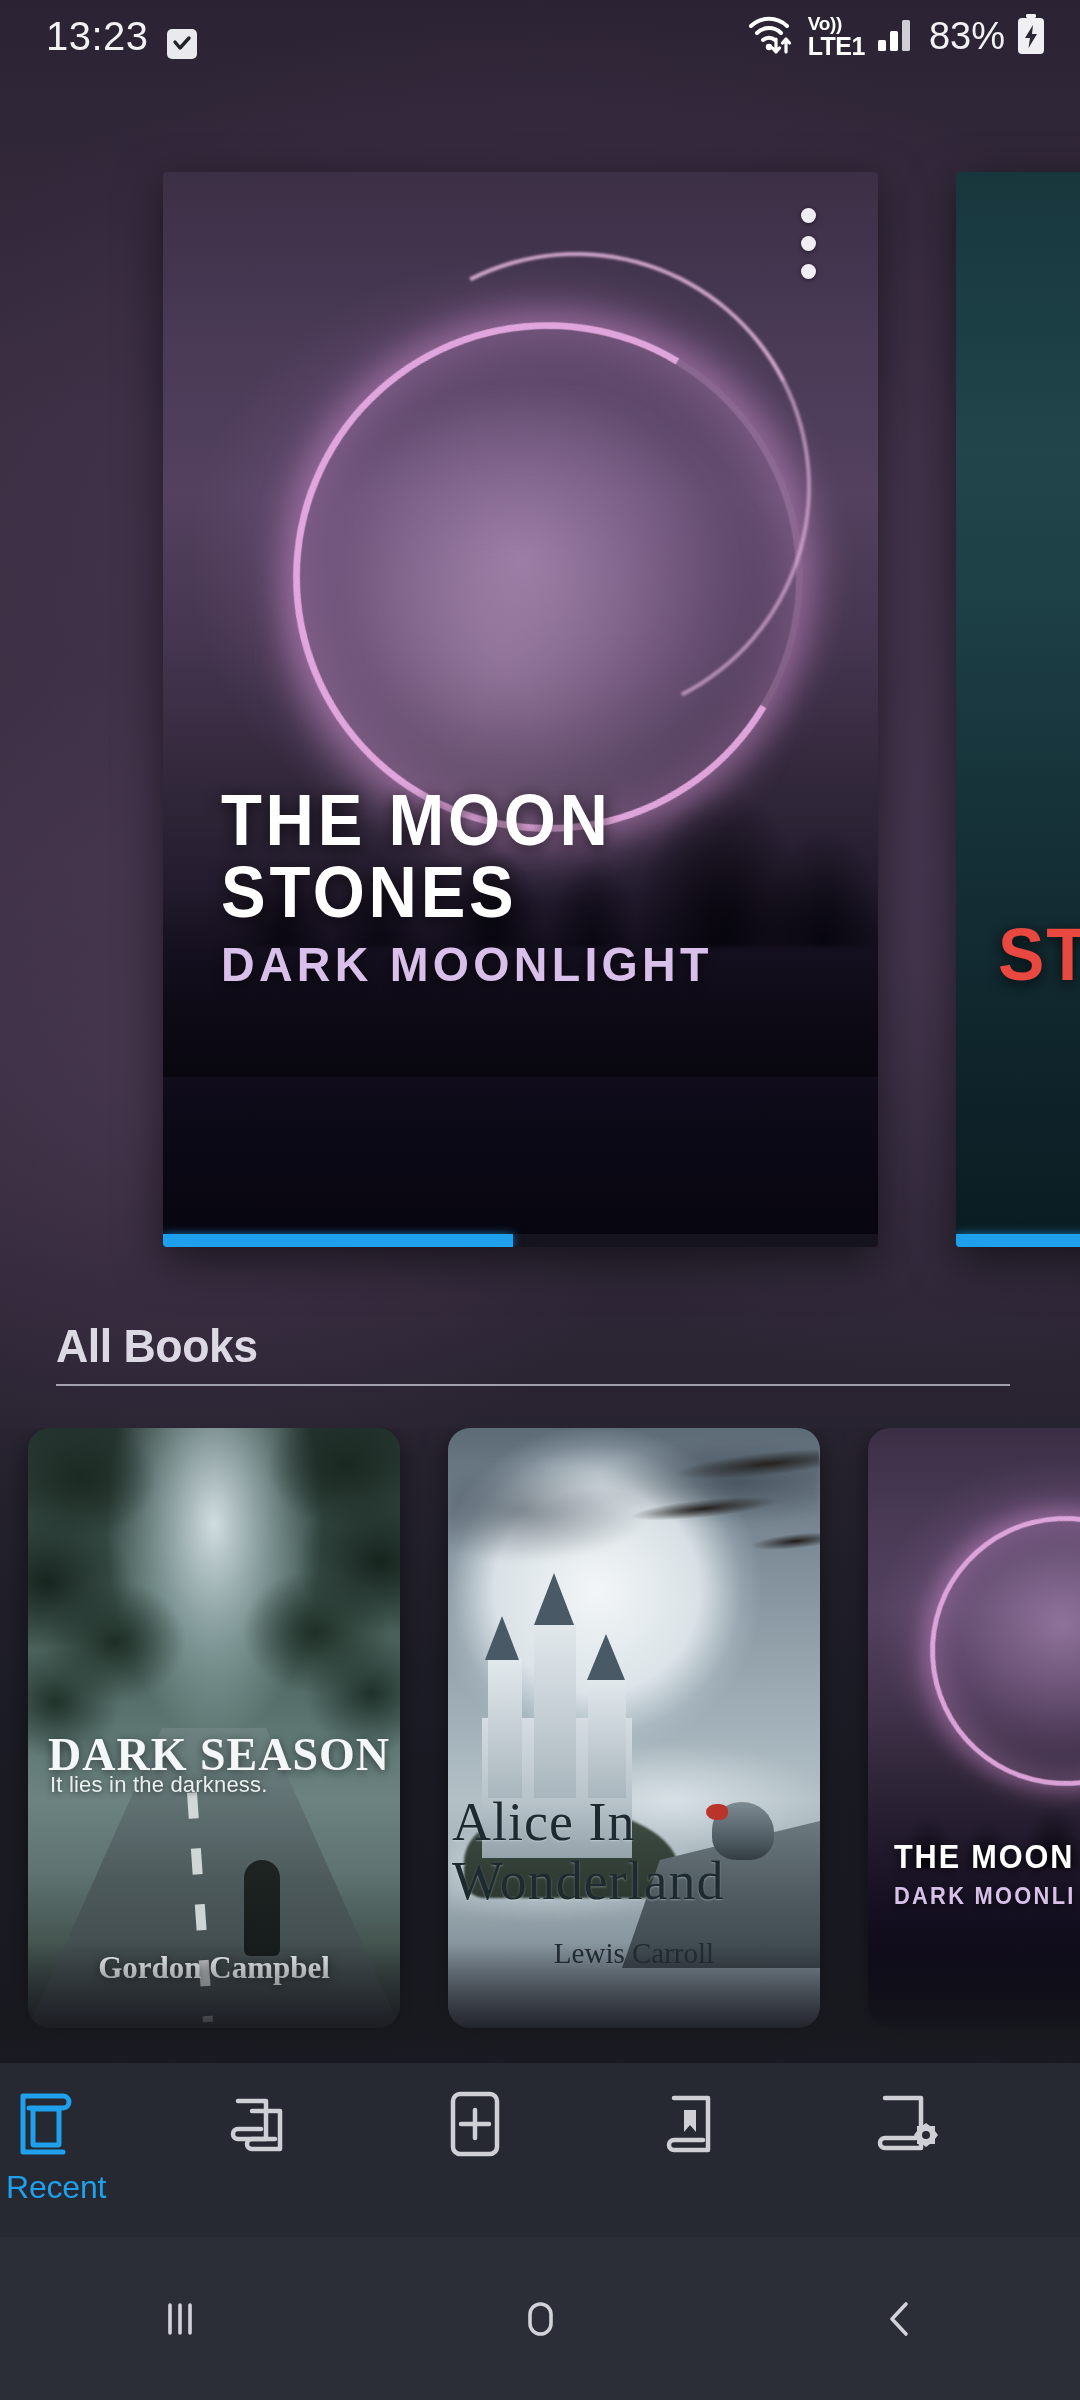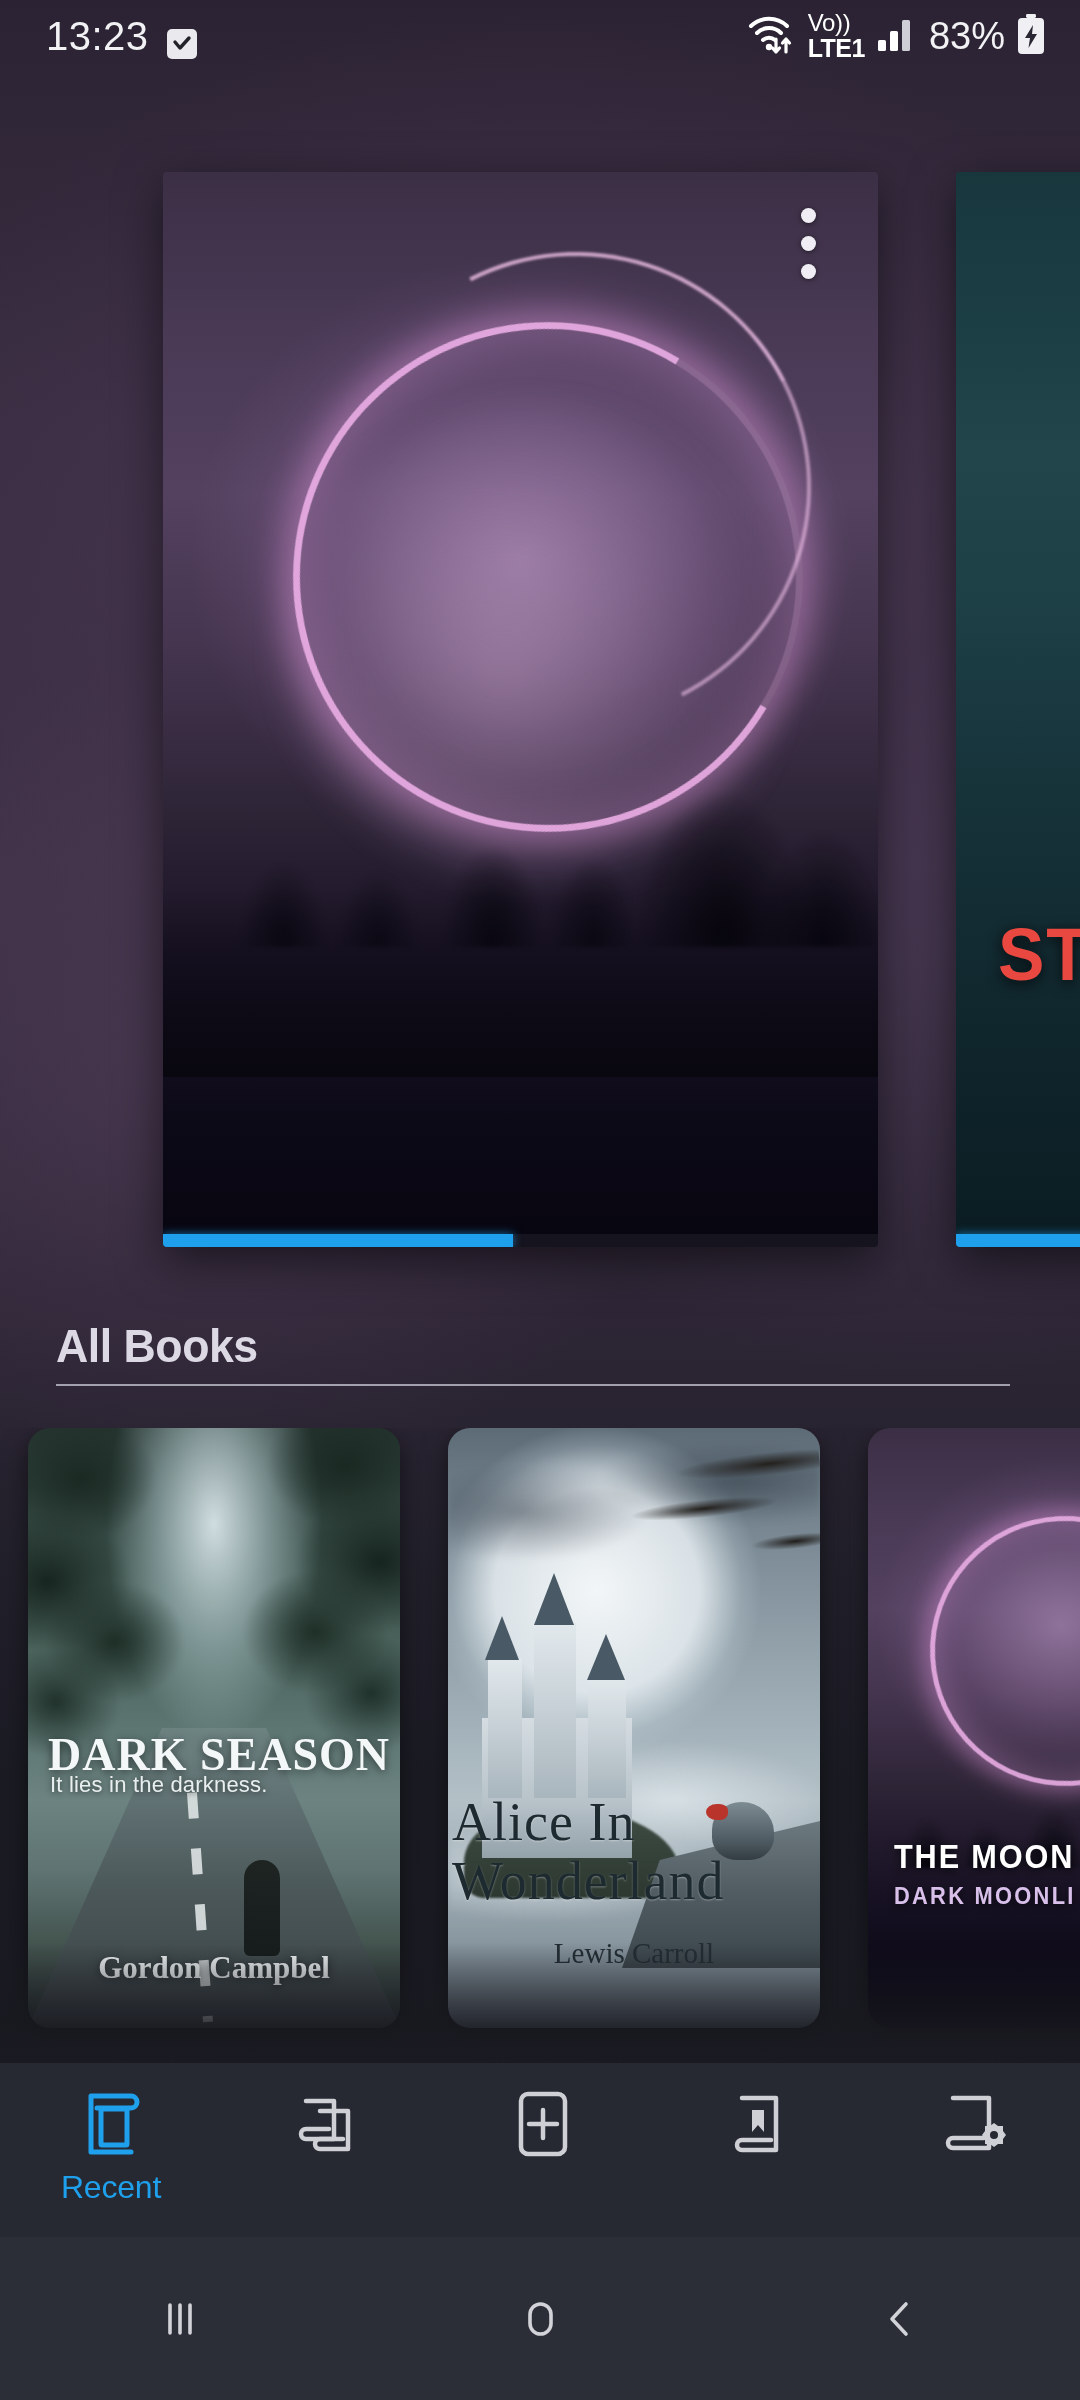--- a/index.html
+++ b/index.html
@@ -30,21 +30,21 @@
   }
   .sb-left{ display:flex; align-items:flex-end; gap:18px; }
   .sb-clock{ font-size:40px; font-weight:400; color:#f2f2f5; letter-spacing:0.5px; }
   .sb-checkbox{
     width:30px;height:30px;border-radius:5px;background:#e9e9ee;
     display:flex;align-items:center;justify-content:center;
   }
   .sb-checkbox svg{ display:block; }
   .sb-right{ display:flex; align-items:center; gap:11px; }
   .sb-volte{ display:flex; flex-direction:column; align-items:flex-start; line-height:1; }
-  .sb-volte span:first-child{ font-size:24px; font-weight:400; color:#fff; letter-spacing:-0.3px;}
+  .sb-volte span:first-child{ font-size:19px; font-weight:700; color:#fff; letter-spacing:-0.3px;}
   .sb-volte span:last-child{ font-size:25px; font-weight:700; color:#fff; margin-top:1px; letter-spacing:-0.5px;}
   .sb-batt{ font-size:38px; font-weight:400; color:#f2f2f5; margin-left:2px; }
 
   
   .hero-rail{
     position:absolute; top:172px; left:0; right:0; height:1088px;
     display:flex; align-items:flex-start; gap:78px;
     padding-left:163px; z-index:5;
   }
   .hero-card{
@@ -361,21 +361,21 @@
     transform:scaleX(.95); transform-origin:left center;
   }
 
   
   .bottomnav{
     position:absolute; left:0; right:0; bottom:163px; height:174px;
     background:#262932; z-index:20;
     display:flex; align-items:flex-start;
   }
   .navitem{
-    flex:1; display:flex; flex-direction:column; align-items:center; justify-content:flex-start;
+    flex:1; display:flex; flex-direction:column; justify-content:flex-start;
     padding-top:24px; cursor:pointer; height:100%;margin-left:6px;
   }
   .navlabel{ margin-top:8px; font-size:32px; color:#1fa0ec; letter-spacing:-0.2px; }
   .navicon{ width:74px; height:74px; display:flex; align-items:center; justify-content:center; }
 
   
   .sysnav{
     position:absolute; left:0; right:0; bottom:0; height:163px;
     background:#2b2e37; z-index:20;
     display:flex; align-items:center; justify-content:space-around;
@@ -446,20 +446,24 @@
         <div class="crowd"></div>
         <div class="fogline"></div>
       </div>
 
       <div class="dots">
         <i></i>
           <i></i>
           <i></i>
       </div>
 
+      <div class="hero-title-wrap">
+        <div class="hero-title">THE MOON STONES</div>
+        <div class="hero-sub">DARK MOONLIGHT</div>
+      </div>
 
       <div class="hero-progress">
         <div class="bar" id="heroBar0" style="width: 49%;"></div>
       </div>
     </div>
 
     <div class="hero-card partial">
       <div class="art-night">
         <div class="night-grain"></div>
       </div>

